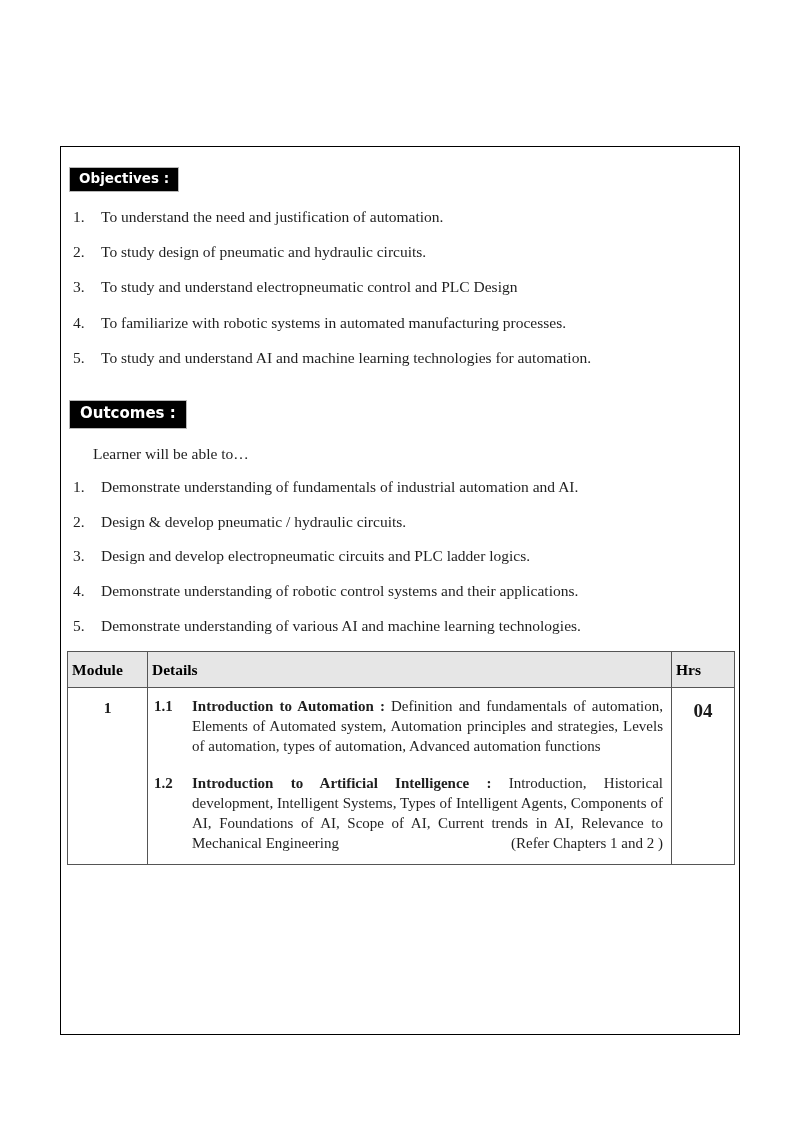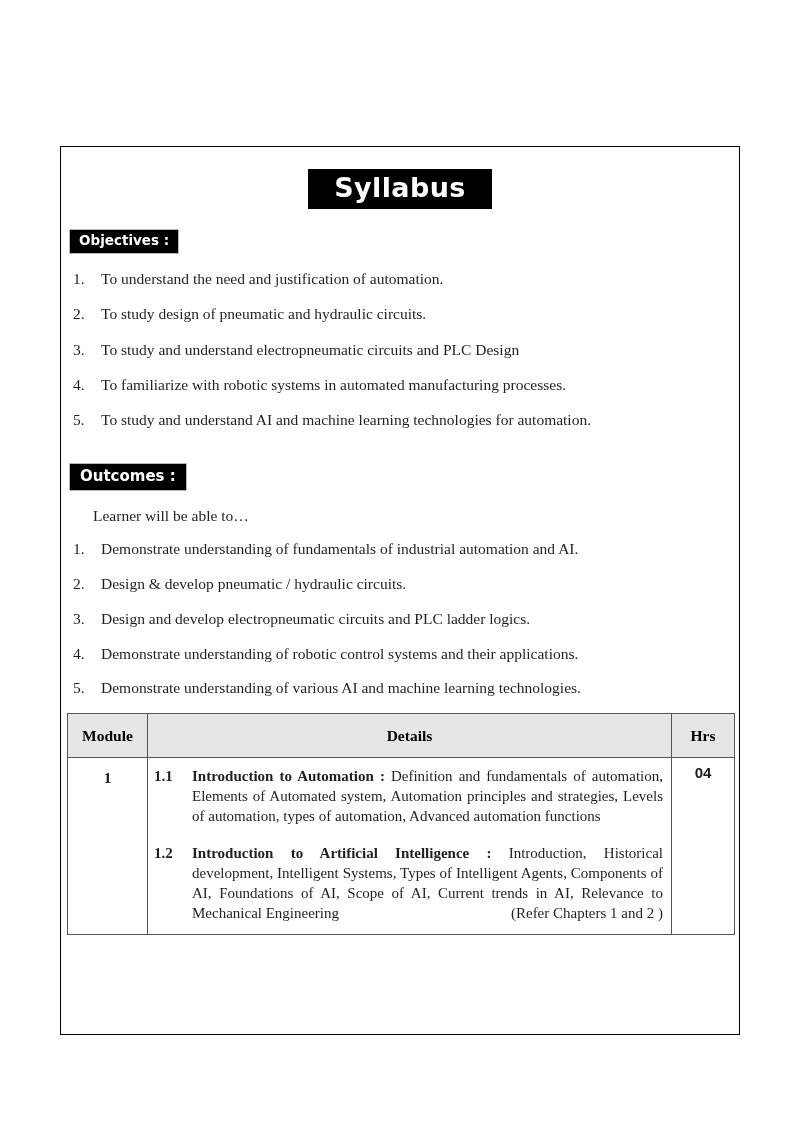--- a/index.html
+++ b/index.html
@@ -148,43 +148,43 @@
   .module-table td {
     border: 1px solid #555;
     box-sizing: border-box;
     vertical-align: top;
   }
   .module-table th {
     background: #e6e6e6;
     font-family: "Liberation Serif", serif;
     font-weight: bold;
     font-size: 15.5px;
-    text-align: center;
-    height: 44px;
+    text-align: left;
+    height: 36px;
     padding: 7px 4px;
     color: #000;
     vertical-align: middle;
   }
   .mcol-module { width: 80px; }
   .mcol-details { width: 524px; }
   .mcol-hrs { width: 63px; }
 
   .module-table td.cell-module {
     text-align: center;
     font-family: "Liberation Serif", serif;
     font-weight: bold;
     font-size: 15.5px;
     padding-top: 11px;
   }
   .module-table td.cell-hrs {
     text-align: center;
-    font-family: Liberation Sans, sans-serif;
-    font-weight: bold;
-    font-size: 15px;
-    padding-top: 6px;
+    font-family: Liberation Serif, serif;
+    font-weight: bold;
+    font-size: 19px;
+    padding-top: 12px;
   }
   .module-table td.cell-details {
     padding: 9px 8px 10px 6px;
   }
 
   .topic {
     display: flex;
     font-family: "Liberation Serif", serif;
     font-size: 15px;
     line-height: 1.33;
@@ -208,39 +208,36 @@
     font-weight: normal;
     float: right;
   }
 </style>
 </head>
 <body>
 
 <div class="page-frame">
   <div class="page-inner">
 
-    <div class="syllabus-banner-wrap">
-      <span class="syllabus-banner">Syllabus</span>
-    </div>
 
 
     <div>
       <div class="section-label label-objectives">Objectives :</div>
       <ul class="num-list list-objectives">
         <li>
           <span class="num">1.</span>
           <span class="txt">To understand the need and justification of automation.</span>
         </li>
         <li>
           <span class="num">2.</span>
           <span class="txt">To study design of pneumatic and hydraulic circuits.</span>
         </li>
         <li>
           <span class="num">3.</span>
-          <span class="txt">To study and understand electropneumatic circuits and PLC Design</span>
+          <span class="txt">To study and understand electropneumatic control and PLC Design</span>
         </li>
         <li>
           <span class="num">4.</span>
           <span class="txt">To familiarize with robotic systems in automated manufacturing processes.</span>
         </li>
         <li>
           <span class="num">5.</span>
           <span class="txt">To study and understand AI and machine learning technologies for automation.</span>
         </li>
       </ul>

